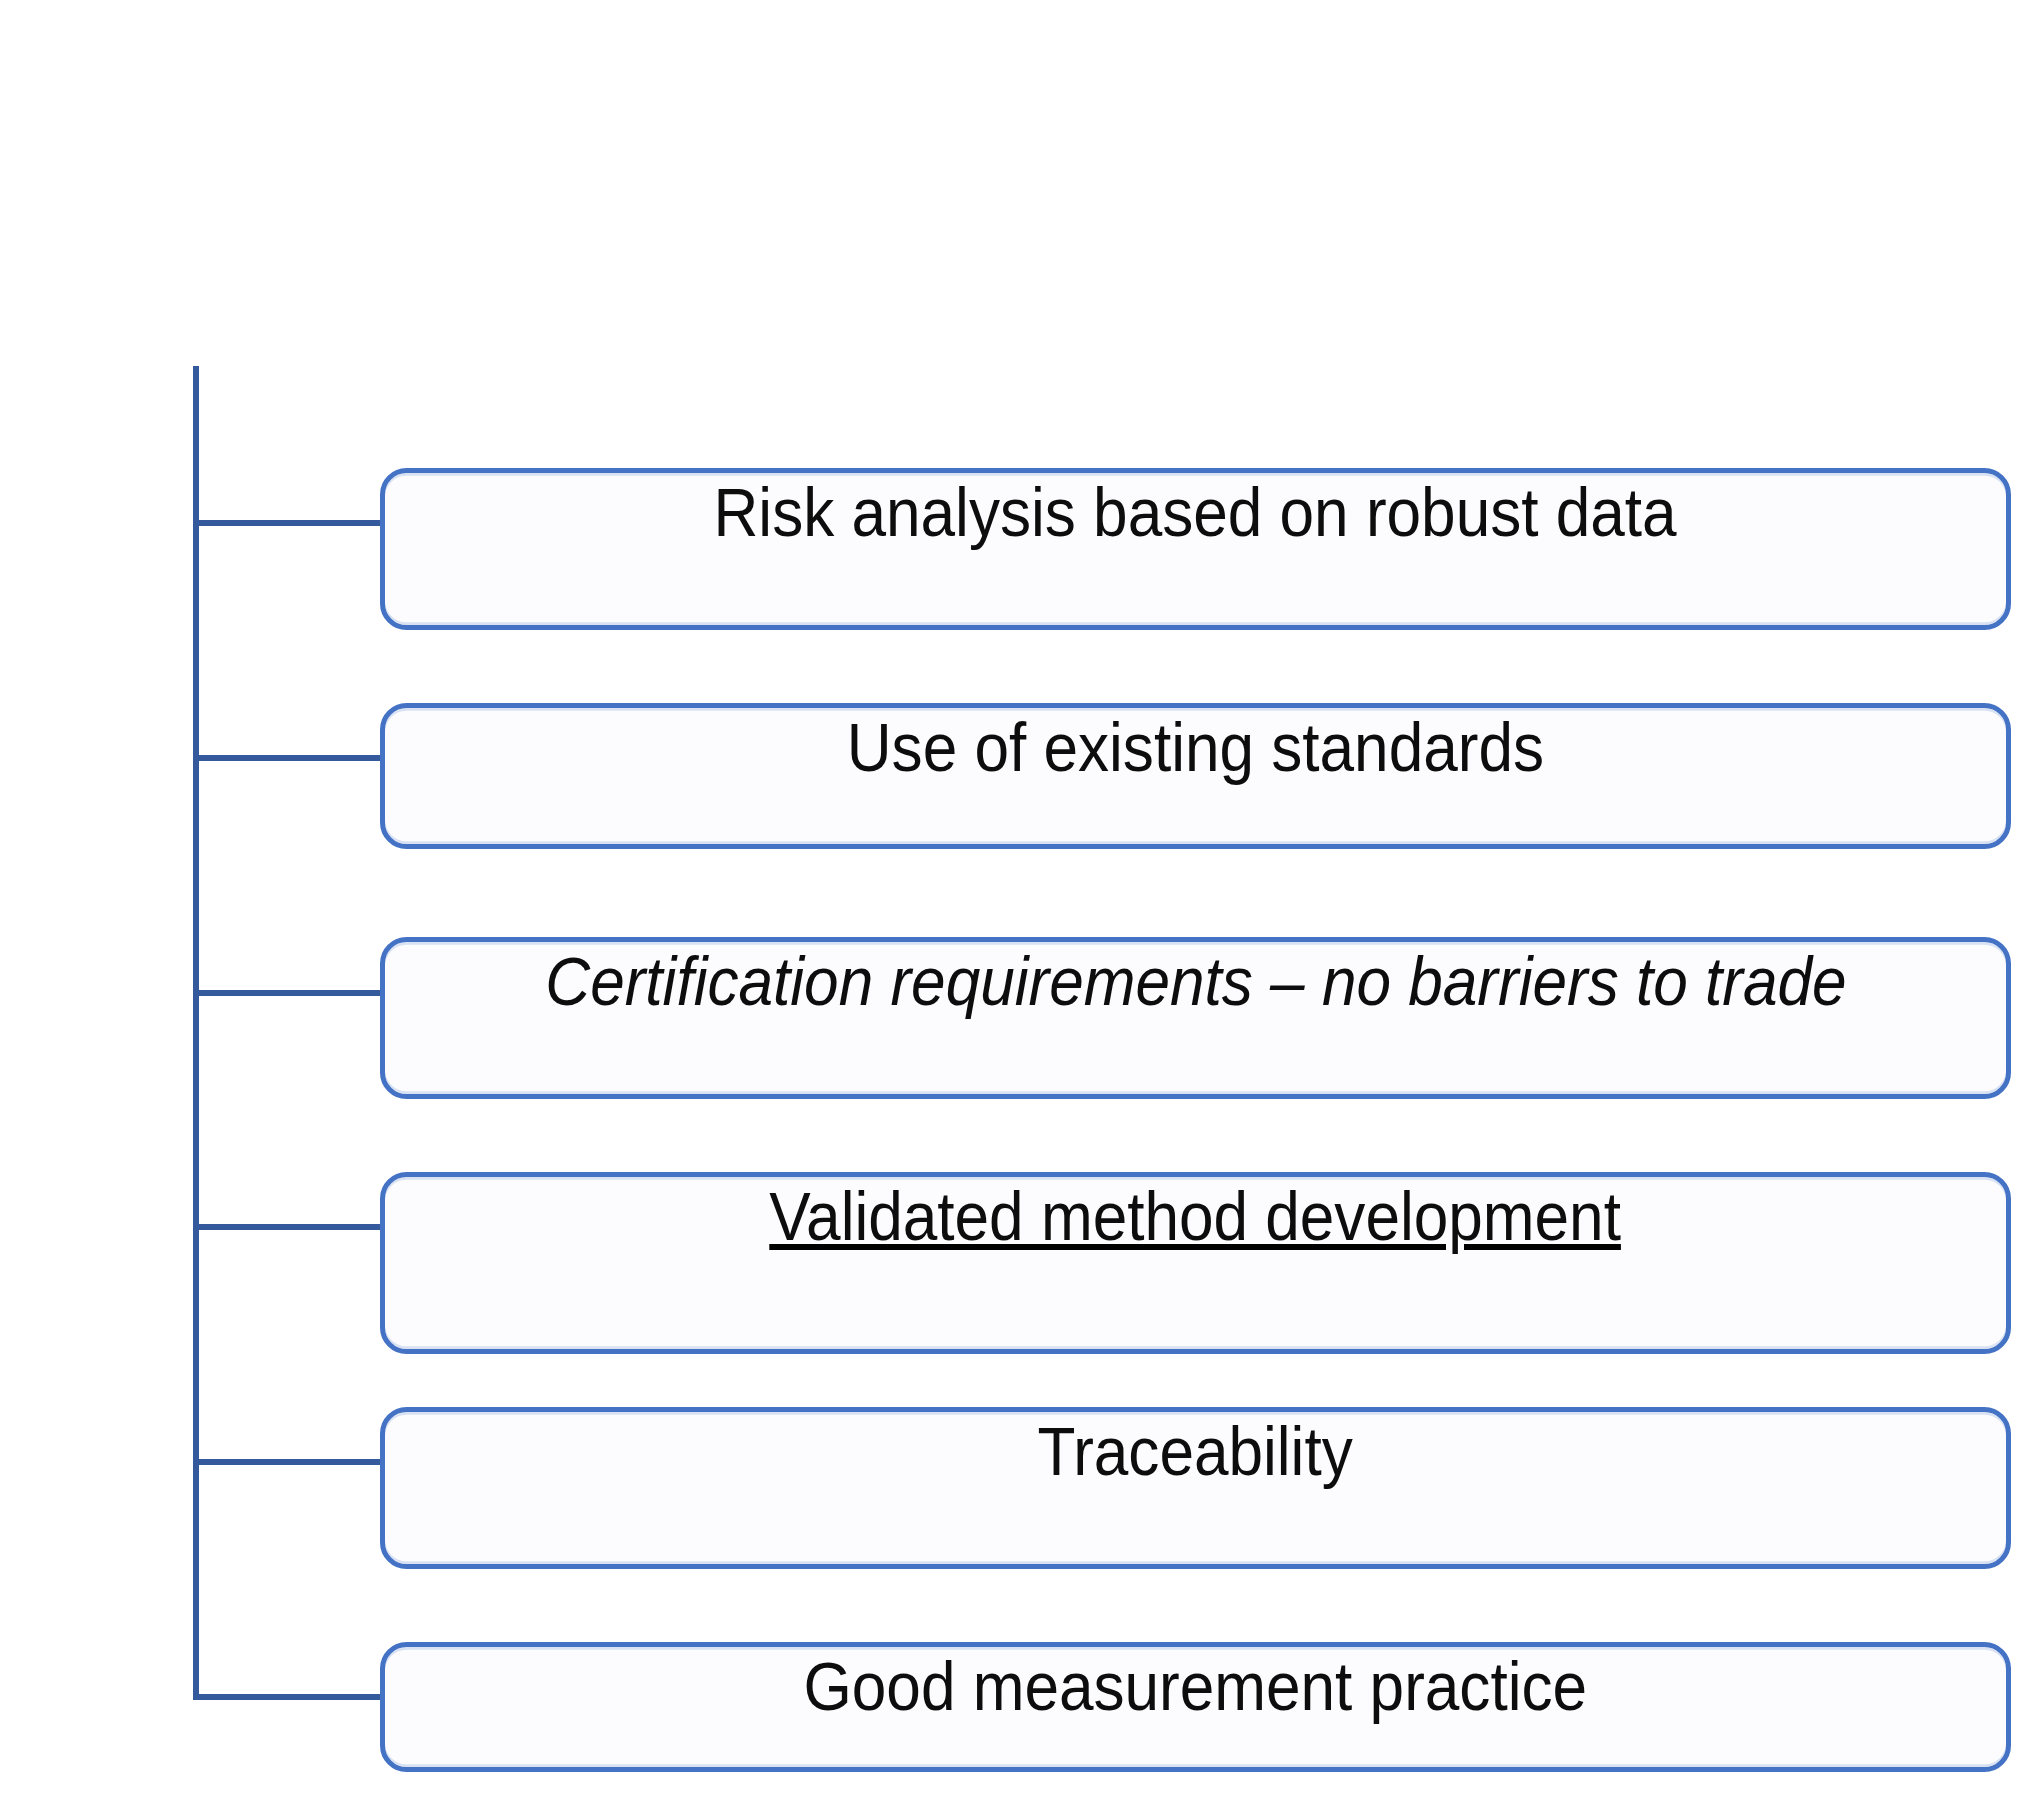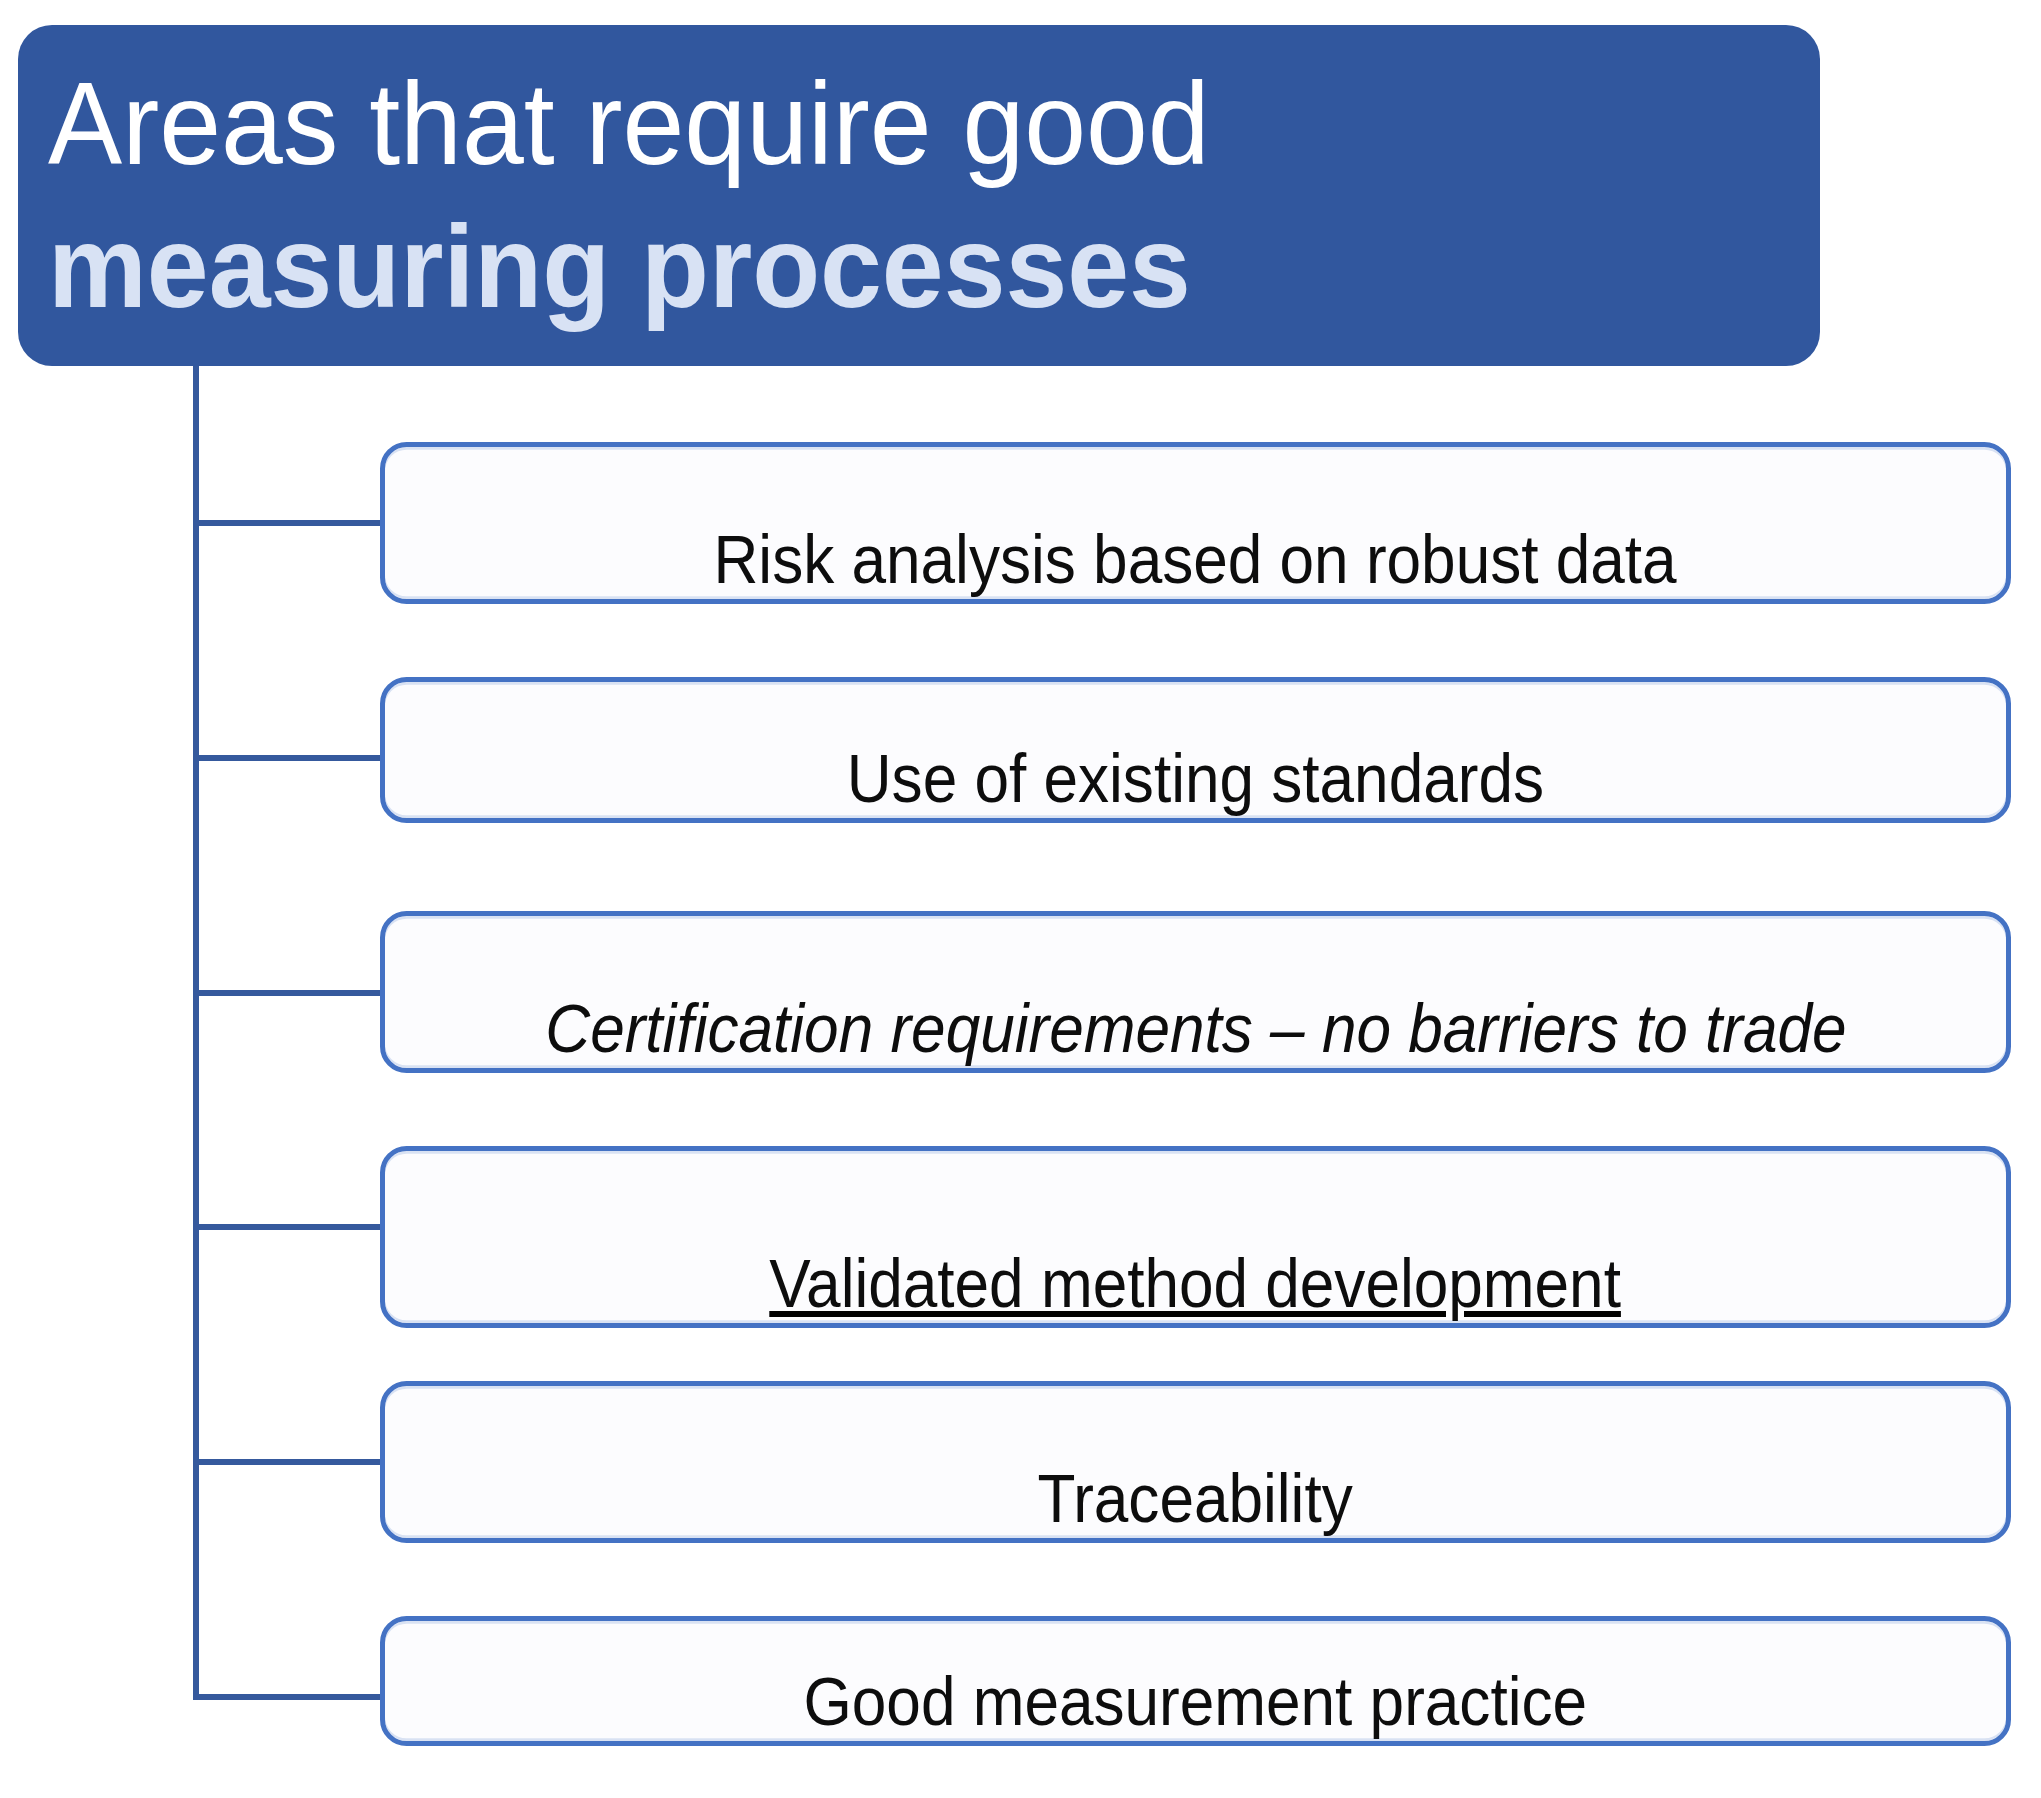--- a/index.html
+++ b/index.html
@@ -73,43 +73,40 @@
   .item-box {
     position: absolute;
     left: 380px;
     width: 1631px;
     height: 162px;
     background: var(--box-bg);
     border: 5.3px solid var(--box-border);
     border-radius: 26.6px;
     box-shadow: inset 0 2.7px 0 var(--box-highlight), inset 0 -2.7px 0 var(--box-highlight);
     display: flex;
-    align-items: flex-end;
+    align-items: flex-start;
     justify-content: center;
     overflow: hidden;
+    margin-top: 26px;
   }
   .item-label {
     display: inline-block;
     transform: scaleX(0.9);
     transform-origin: center;
     white-space: nowrap;
     font-size: 69px;
     color: var(--box-text);
     text-align: center;
   }
 </style>
 </head>
 <body>
 
 <div class="canvas">
 
-  <div class="title-box">
-    <span class="title-line l1">Areas that require good</span>
-    <span class="title-line l2">measuring processes</span>
-  </div>
 
   <div class="trunk"></div>
 
   <div id="rows">
       <div class="branch" style="top: 520px;"></div>
       <div class="item-box" style="top: 442px; height: 162px;">
         <span class="item-label">Risk analysis based on robust data</span>
       </div>
       <div class="branch" style="top: 755px;"></div>
       <div class="item-box" style="top: 677px; height: 146px;">

